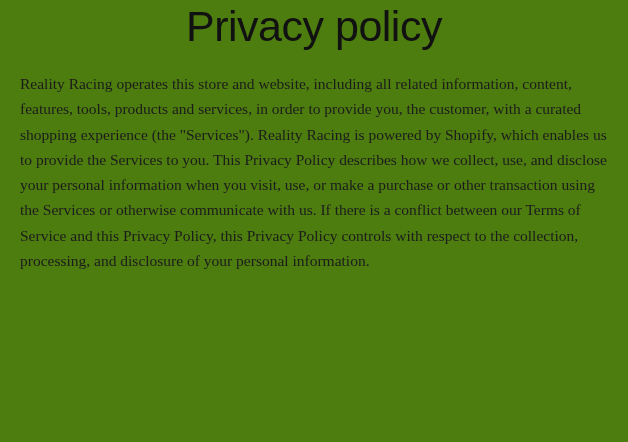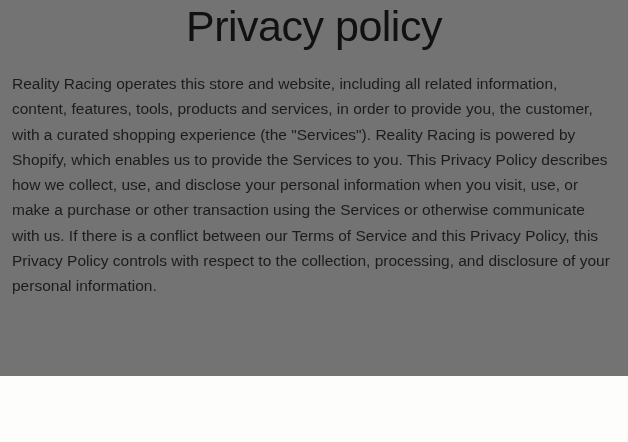--- a/index.html
+++ b/index.html
@@ -9,24 +9,24 @@
   body {
     width: 628px;
     height: 442px;
     background: #fdfdfb;
     font-family: "Liberation Sans", sans-serif;
     color: #1c1c1c;
     overflow: hidden;
   }
   .page {
     width: 628px;
-    height: 376px;
+    height: 442px;
     box-sizing: border-box;
-    padding: 0 12px;
-    background: #737373;
+    padding: 0 20px;
+    background: #4d7c0f;
   }
   .page-title {
     font-size: 43px;
     line-height: 52px;
     font-weight: 400;
     text-align: center;
     margin: 0;
     padding-top: 0px;
     letter-spacing: -0.5px;
     color: #111111;
@@ -36,20 +36,21 @@
     line-height: 22px;
     margin: 26px 0 0 0;
     color: #1c1c1c;
   }
   .body-paragraph {
     font-size: 15.5px;
     line-height: 25.3px;
     margin: 19px 0 0 0;
     color: #1c1c1c;
     text-align: left;
+    font-family: Liberation Serif, serif;
   }
 </style>
 </head>
 <body>
 
 <div class="page">
 
   <h1 class="page-title">Privacy policy</h1>
 
 

